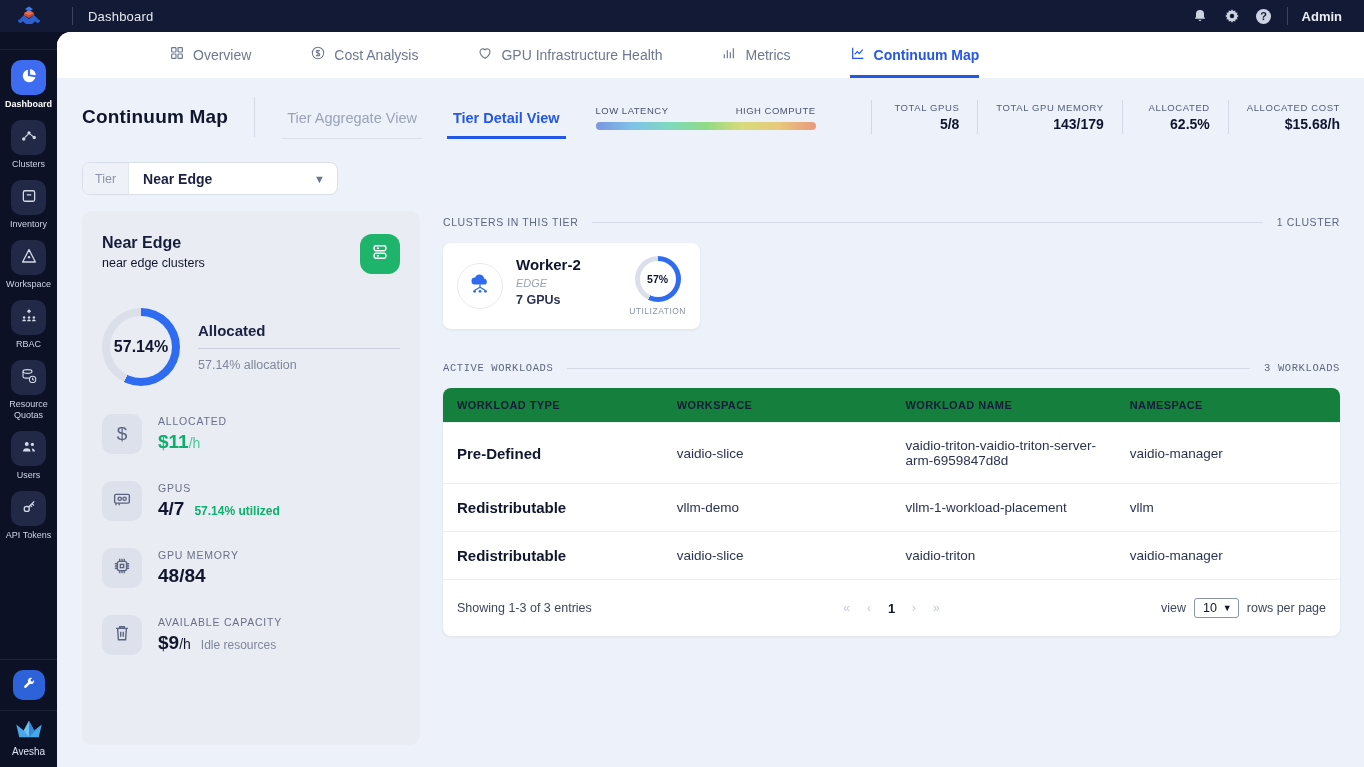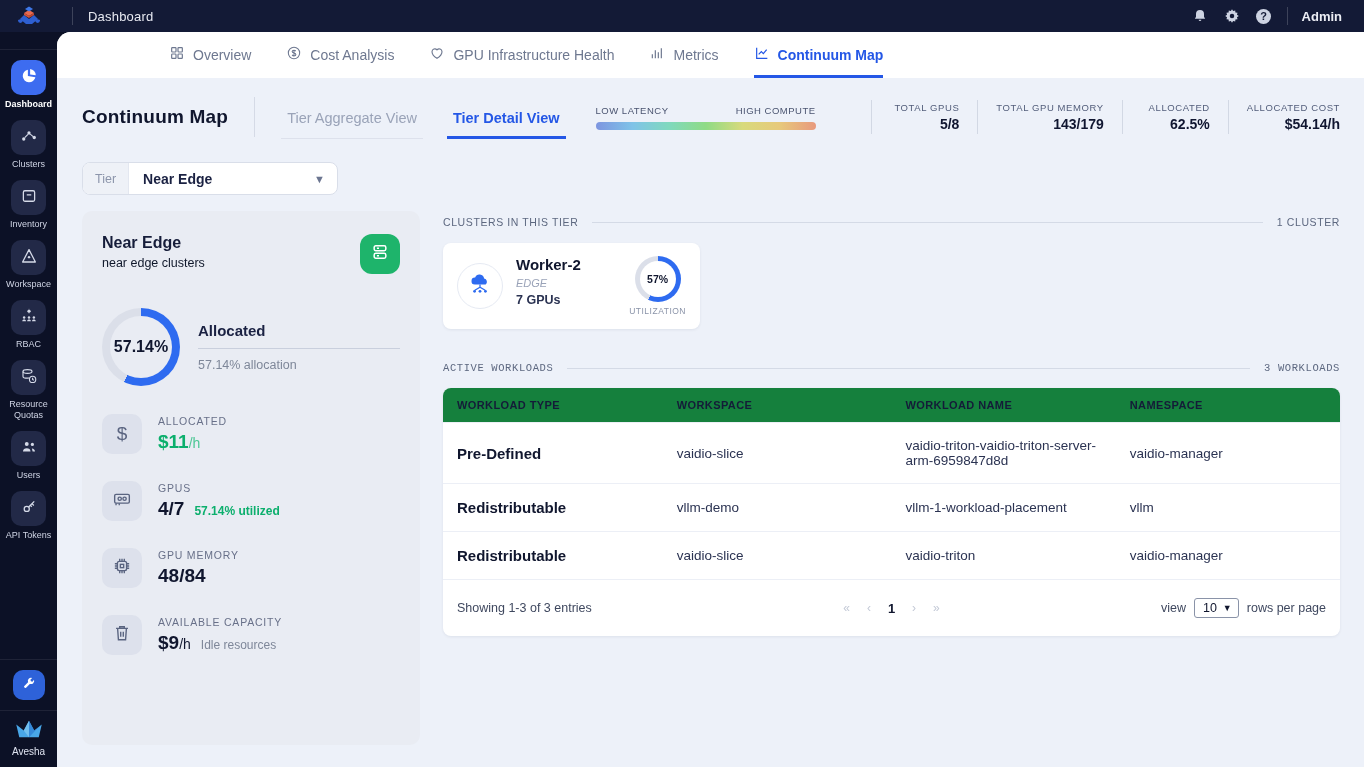--- a/index.html
+++ b/index.html
@@ -31,21 +31,21 @@
   .side-item.active .side-label { color:#ffffff; font-weight:bold; }
   .sidebar-bottom { margin-top:auto; width:57px; display:flex; flex-direction:column; align-items:center; }
   .wrench-btn { width:32px; height:30px; border-radius:10px; background:#2e62d9; display:flex;
                 align-items:center; justify-content:center; margin:10px 0; cursor:pointer; }
   .brand { display:flex; flex-direction:column; align-items:center; padding:8px 0 10px; }
   .brand-label { color:#dfe3f0; font-size:10px; margin-top:3px; }
 
   
   .main { position:absolute; top:32px; left:57px; right:0; bottom:0; background:#fff;
           border-top-left-radius:14px; overflow:hidden; }
-  .tabbar { height:46px; background:#fff; display:flex; align-items:stretch; padding-left:112px; gap:35px; }
+  .tabbar { height:46px; background:#fff; display:flex; align-items:stretch; padding-left:112px; gap:59px; }
   .tab { display:flex; align-items:center; gap:8px; font-size:14px; color:#6e7890; cursor:pointer;
          border-bottom:3px solid transparent; padding-top:2px; }
   .tab svg { width:16px; height:16px; }
   .tab.active { color:#2457e6; font-weight:bold; border-bottom-color:#2457e6; }
 
   .content { position:absolute; top:46px; left:0; right:0; bottom:0; background:#edf1f9; overflow:hidden; }
 
   
   .header-row { display:flex; align-items:center; margin:17px 24px 0 25px; height:44px; }
   .page-title { font-size:19px; font-weight:bold; color:#10162e; letter-spacing:.2px; }
@@ -377,21 +377,21 @@
         <div class="hstat">
           <div class="hstat-label">TOTAL GPU MEMORY</div>
           <div class="hstat-value">143/179</div>
         </div>
         <div class="hstat">
           <div class="hstat-label">ALLOCATED</div>
           <div class="hstat-value">62.5%</div>
         </div>
         <div class="hstat">
           <div class="hstat-label">ALLOCATED COST</div>
-          <div class="hstat-value">$54.14/h</div>
+          <div class="hstat-value">$15.68/h</div>
         </div>
       </div>
     </div>
 
     <div class="tier-select">
       <span class="tier-select-label">Tier</span>
       <span class="tier-select-value">Near Edge</span>
       <span class="tier-caret">▼</span>
     </div>
 

